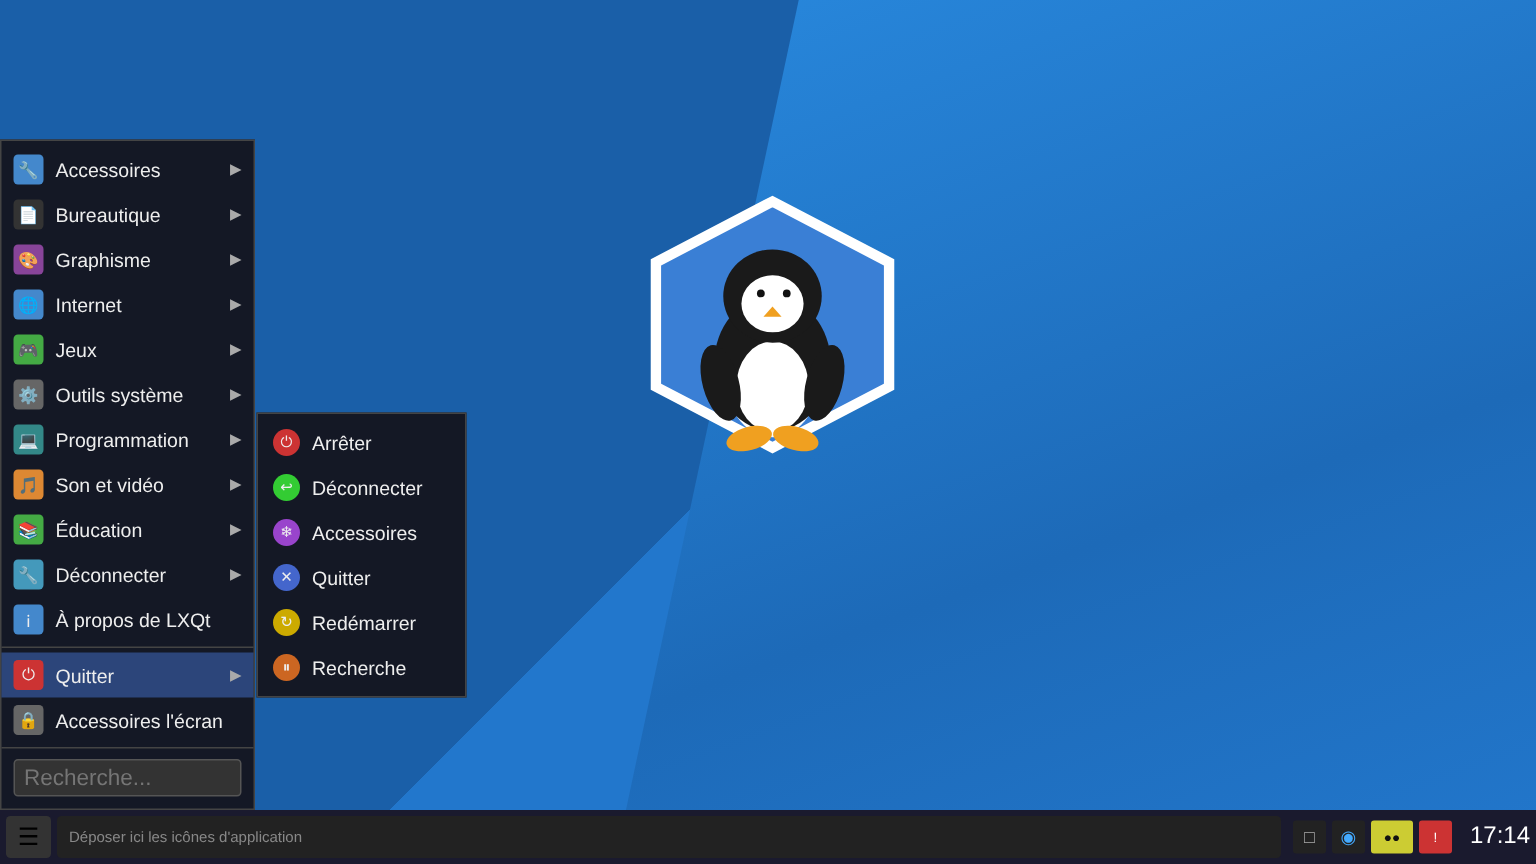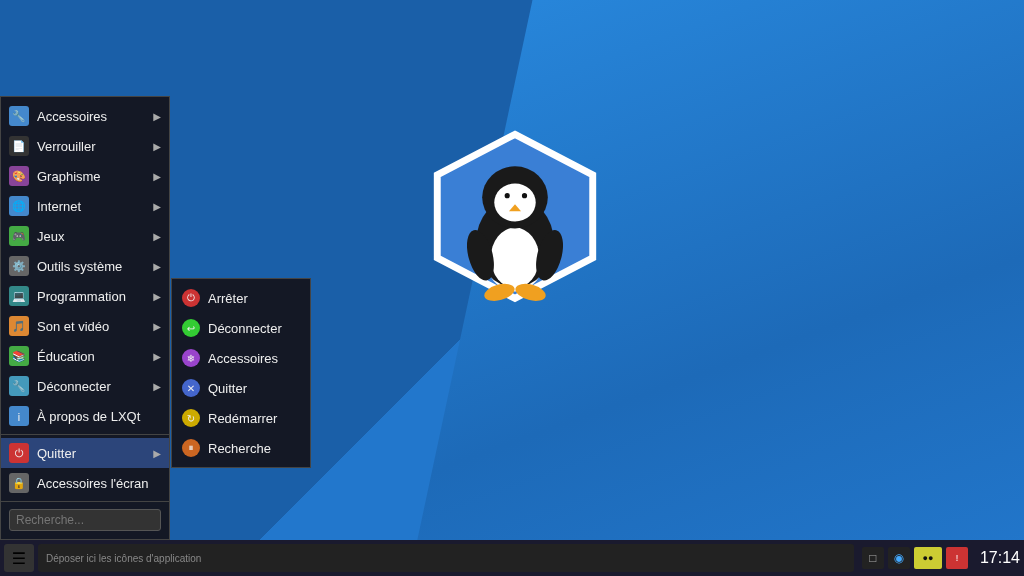--- a/index.html
+++ b/index.html
@@ -171,21 +171,21 @@
 
     .menu-search {
       padding: 4px 8px;
     }
 
     .menu-search input {
       width: 100%;
       background: #333;
       border: 1px solid #555;
       color: #eee;
-      font-size: 12px;
+      font-size: 15px;
       padding: 3px 6px;
       border-radius: 3px;
       outline: none;
     }
 
     
     .submenu-quitter {
       position: absolute;
       left: 170px;
       bottom: 0;
@@ -273,21 +273,21 @@
 
 <div class="main-menu">
 
   <div class="menu-item">
     <span class="icon icon-blue">🔧</span>
     <span>Accessoires</span>
     <span class="arrow">▶</span>
   </div>
   <div class="menu-item">
     <span class="icon icon-dark">📄</span>
-    <span>Verrouiller</span>
+    <span>Bureautique</span>
     <span class="arrow">▶</span>
   </div>
   <div class="menu-item">
     <span class="icon icon-purple">🎨</span>
     <span>Graphisme</span>
     <span class="arrow">▶</span>
   </div>
   <div class="menu-item">
     <span class="icon icon-blue">🌐</span>
     <span>Internet</span>

